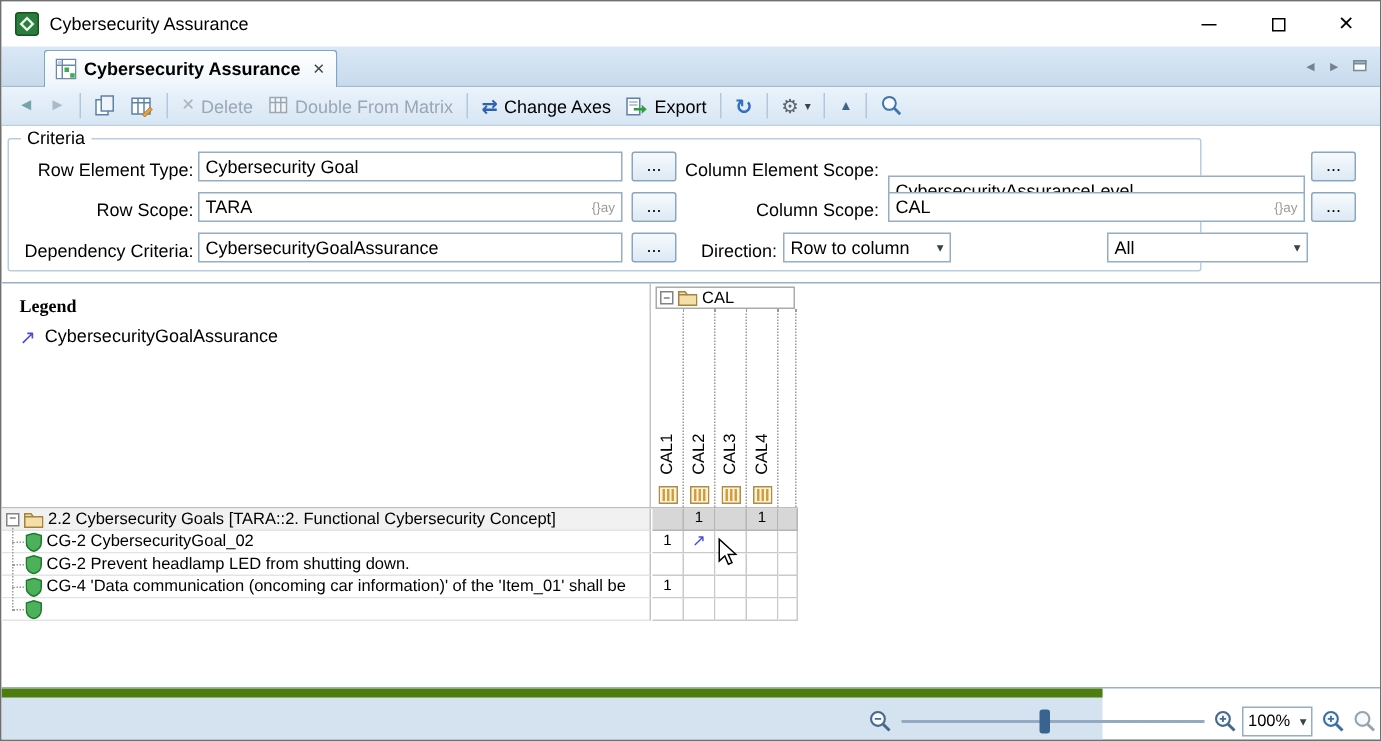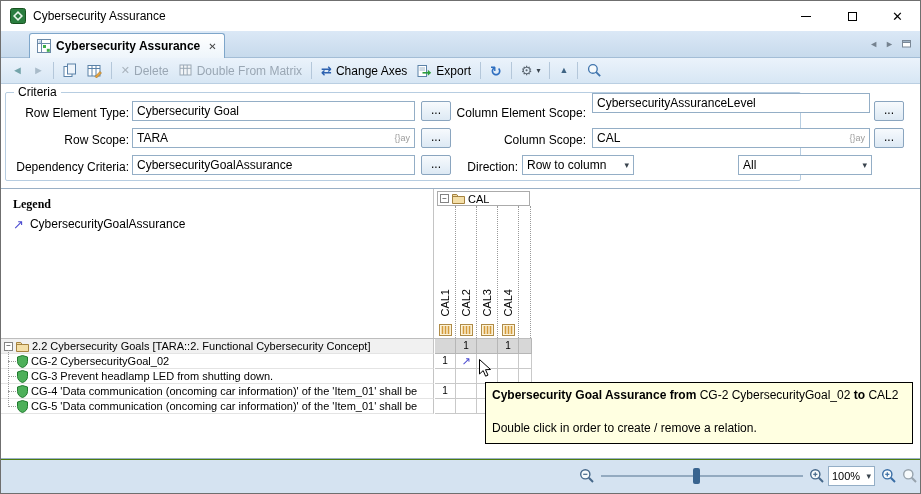--- a/index.html
+++ b/index.html
@@ -73,21 +73,21 @@
   .stub{position:absolute;left:7px;top:7px;width:8px;height:0;border-top:1px dotted #9c9c9c;}
   #treeline{position:absolute;left:7px;top:161px;height:57px;width:0;border-left:1px dotted #9c9c9c;}
 
   
   #tooltip{position:absolute;left:484px;top:381px;width:428px;height:62px;background:#ffffe1;border:1px solid #000;padding:4px 6px;z-index:20;line-height:16px;}
   #tooltip .b{font-weight:bold;}
   #tooltip .tline2{margin-top:17px;}
   #cursor{position:absolute;left:477px;top:357px;z-index:30;}
 
   
-  #statusbar{position:absolute;left:0;top:458px;width:919px;height:34px;background:#d5e3f1;border-top:1px solid #4d7c0f;}
+  #statusbar{position:absolute;left:0;top:458px;width:734px;height:34px;background:#d5e3f1;border-top:6px solid #4d7c0f;}
   .sbicon{position:absolute;top:8px;display:inline-flex;}
   #zoom-slider{position:absolute;left:600px;top:8px;width:202px;height:16px;}
   .strack{position:absolute;left:0;top:7px;width:100%;height:2px;background:#93aac0;}
   .sthumb{position:absolute;left:92px;top:0;width:7px;height:16px;background:#39648f;border-radius:2px;}
   #zoom-combo{position:absolute;left:827px;top:6px;width:47px;height:20px;background:#fff;border:1px solid #94aec6;display:flex;align-items:center;justify-content:space-between;padding:0 3px;font-size:11px;}
 </style>
 <title>Cybersecurity Assurance</title></head>
 <body>
 
 <div id="window">
@@ -222,21 +222,21 @@
 
   <div id="criteria-box">
     <span id="criteria-title">Criteria</span>
 
     <span class="clabel" style="left:6px;top:10px;width:117px">Row Element Type:</span>
     <div class="cfield" style="left:126px;top:8px;width:283px">
         <input readonly="" value="Cybersecurity Goal" style="">
       </div>
     <div class="cbrowse" style="left:415px;top:8px">...</div>
     <span class="clabel" style="left:448px;top:10px;width:132px">Column Element Scope:</span>
-    <div class="cfield" style="left:586px;top:0;width:278px">
+    <div class="cfield" style="left:586px;top:24px;width:278px">
         <input readonly="" value="CybersecurityAssuranceLevel" style="">
       </div>
     <div class="cbrowse" style="left:868px;top:8px">...</div>
 
     <span class="clabel" style="left:6px;top:37px;width:117px">Row Scope:</span>
     <div class="cfield" style="left:126px;top:35px;width:283px">
         <input readonly="" value="TARA" style="">
         <span class="badge">{}ay</span>
       </div>
     <div class="cbrowse" style="left:415px;top:35px">...</div>
@@ -367,21 +367,21 @@
     </div>
 
     <div class="mrow" style="top:180px">
       <div class="rlabel leaf">
         <span class="stub"></span>
         <span class="iconwrap">
             <svg width="11" height="13" viewBox="0 0 11 13">
               <path d="M5.5 0.5 L10.5 2 V6.5 C10.5 9.5 8.3 11.7 5.5 12.5 C2.7 11.7 0.5 9.5 0.5 6.5 V2 Z" fill="#4db05a" stroke="#1f7a2e"></path>
             </svg>
           </span>
-        <span class="rtext">CG-3 Prevent headlamp LED from shutting down.</span>
+        <span class="rtext">CG-2 Prevent headlamp LED from shutting down.</span>
       </div>
       <div class="cell" style="left:434px"></div>
       <div class="cell" style="left:455px"></div>
       <div class="cell" style="left:476px"></div>
       <div class="cell" style="left:497px"></div>
       <div class="cell filler" style="left:518px"></div>
     </div>
 
     <div class="mrow" style="top:195px">
       <div class="rlabel leaf">
@@ -401,36 +401,31 @@
     </div>
 
     <div class="mrow" style="top:210px">
       <div class="rlabel leaf">
         <span class="stub"></span>
         <span class="iconwrap">
             <svg width="11" height="13" viewBox="0 0 11 13">
               <path d="M5.5 0.5 L10.5 2 V6.5 C10.5 9.5 8.3 11.7 5.5 12.5 C2.7 11.7 0.5 9.5 0.5 6.5 V2 Z" fill="#4db05a" stroke="#1f7a2e"></path>
             </svg>
           </span>
-        <span class="rtext">CG-5 'Data communication (oncoming car information)' of the 'Item_01' shall be</span>
       </div>
       <div class="cell" style="left:434px"></div>
       <div class="cell" style="left:455px"></div>
       <div class="cell" style="left:476px"></div>
       <div class="cell" style="left:497px"></div>
       <div class="cell filler" style="left:518px"></div>
     </div>
 
     <div id="treeline"></div>
   </div>
 
-  <div id="tooltip">
-    <div class="tline1"><span class="b">Cybersecurity Goal Assurance from</span><span> CG-2 CybersecurityGoal_02 </span><span class="b">to</span><span> CAL2</span></div>
-    <div class="tline2">Double click in order to create / remove a relation.</div>
-  </div>
 
   <div id="cursor"><svg width="14" height="20" viewBox="0 0 14 20">
         <path d="M1.5 1.5 L1.5 16 L5.2 12.6 L7.6 18.2 L10 17.1 L7.5 11.7 L12.5 11.5 Z" fill="#fff" stroke="#000" stroke-width="1"></path>
       </svg></div>
 
   <div id="statusbar">
     <span class="sbicon" style="left:578px">
         <svg width="16" height="16" viewBox="0 0 16 16">
           <circle cx="6.3" cy="6.3" r="4.6" fill="#f6fafc" stroke="#46688a" stroke-width="1.4"></circle>
           <line x1="9.8" y1="9.8" x2="14" y2="14" stroke="#46688a" stroke-width="2"></line>

